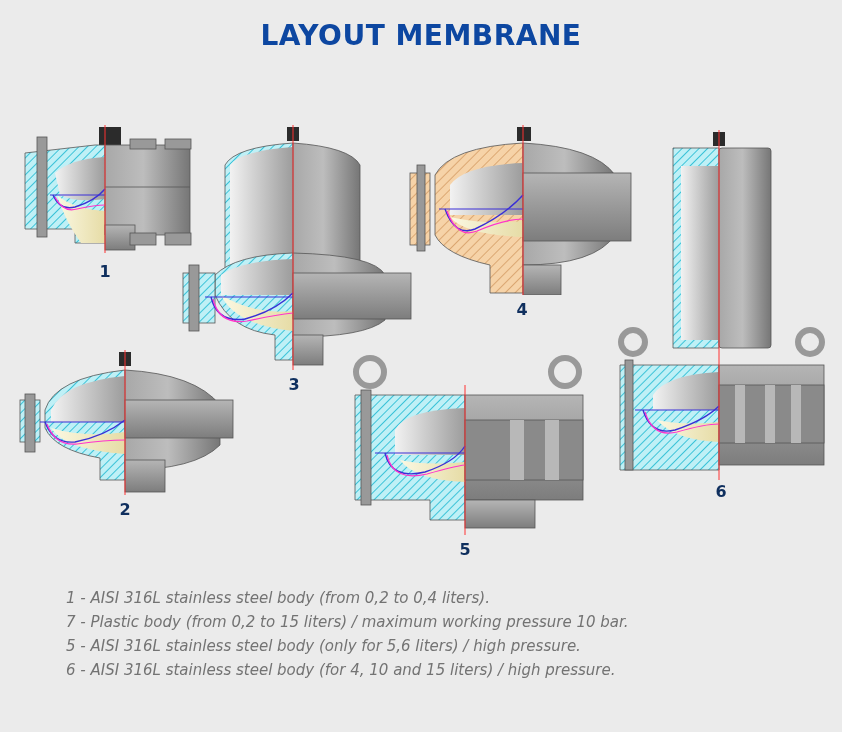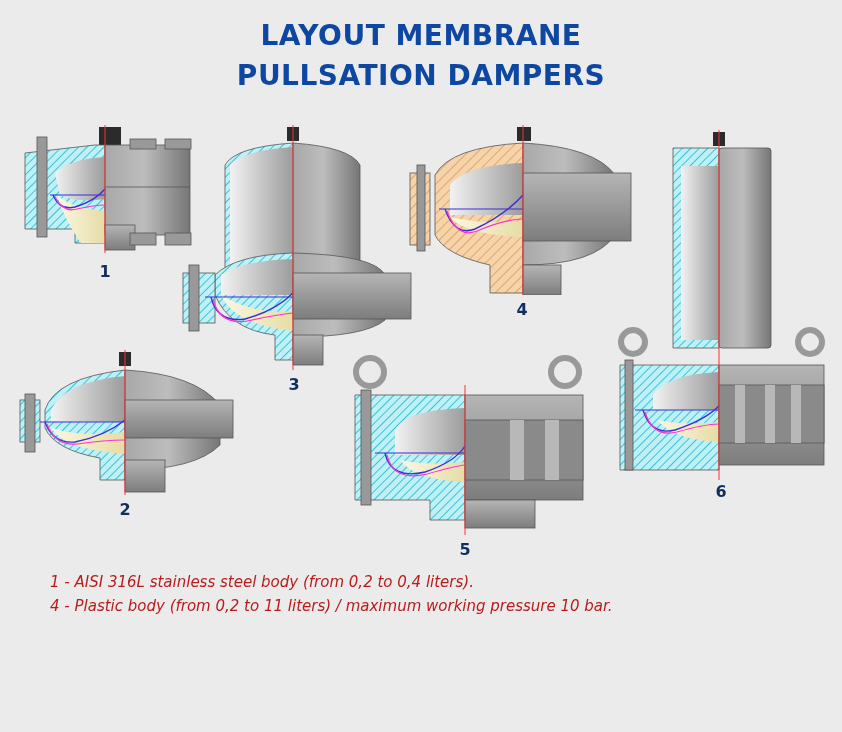--- a/index.html
+++ b/index.html
@@ -12,31 +12,30 @@
     color: #0d47a1; font-family: "DejaVu Sans", sans-serif; font-weight: bold;
     font-size: 28px; line-height: 40px; letter-spacing: 0.5px;
   }
   .fig { position: absolute; }
   .fig svg { display: block; position: absolute; left: 0; top: 0; }
   .fig-num {
     position: absolute; color: #0f2f5e; font-weight: bold; font-size: 16px;
     font-family: "DejaVu Sans", sans-serif; width: 30px; text-align: center;
   }
   .legend {
-    position: absolute; left: 50px; top: 570px; margin: 0; padding: 0; list-style: none;
-    color: #b91c1c; font-family: "DejaVu Sans", sans-serif; font-style: italic; font-size: 15px;
+    position: absolute; left: 50px; top: 570px; margin: 16px; padding: 0; list-style: none;
+    color: #737373; font-family: "DejaVu Sans", sans-serif; font-style: italic; font-size: 15px;
   }
   .legend li { height: 24px; line-height: 24px; white-space: nowrap; }
 </style>
 </head>
 <body>
 
 <div class="title">
   <div>LAYOUT MEMBRANE</div>
-  <div>PULLSATION DAMPERS</div>
 </div>
 
 <svg width="0" height="0" style="position:absolute">
   <defs>
     <pattern id="hatchBlue" width="6" height="6" patternUnits="userSpaceOnUse" patternTransform="rotate(45)">
       <rect width="6" height="6" fill="#bff0f6"></rect>
       <line x1="0" y1="0" x2="0" y2="6" stroke="#3cc3d8" stroke-width="2"></line>
     </pattern>
     <pattern id="hatchOrange" width="7" height="7" patternUnits="userSpaceOnUse" patternTransform="rotate(45)">
       <rect width="7" height="7" fill="#f6d3a8"></rect>
@@ -185,14 +184,16 @@
     <path d="M20,280 L104,280" stroke="#3a2fd6" stroke-width="1"></path>
     <path d="M28,280 Q36,306 60,300 Q90,290 104,276" stroke="#3a2fd6" stroke-width="1.4" fill="none"></path>
     <path d="M30,282 Q38,308 62,302 Q90,294 104,294" stroke="#ff33cc" stroke-width="1.2" fill="none"></path>
     <line x1="104" y1="0" x2="104" y2="350" stroke="#ff3333" stroke-width="1"></line>
   </svg>
   <div class="fig-num" style="left:91px; top:352px;">6</div>
 </div>
 
 <ul class="legend">
   <li>1 - AISI 316L stainless steel body (from 0,2 to 0,4 liters).</li>
-  <li>4 - Plastic body (from 0,2 to 11 liters) / maximum working pressure 10 bar.</li>
+  <li>7 - Plastic body (from 0,2 to 15 liters) / maximum working pressure 10 bar.</li>
+  <li>5 - AISI 316L stainless steel body (only for 5,6 liters) / high pressure.</li>
+  <li>6 - AISI 316L stainless steel body (for 4, 10 and 15 liters) / high pressure.</li>
 </ul>
 
 </body></html>

